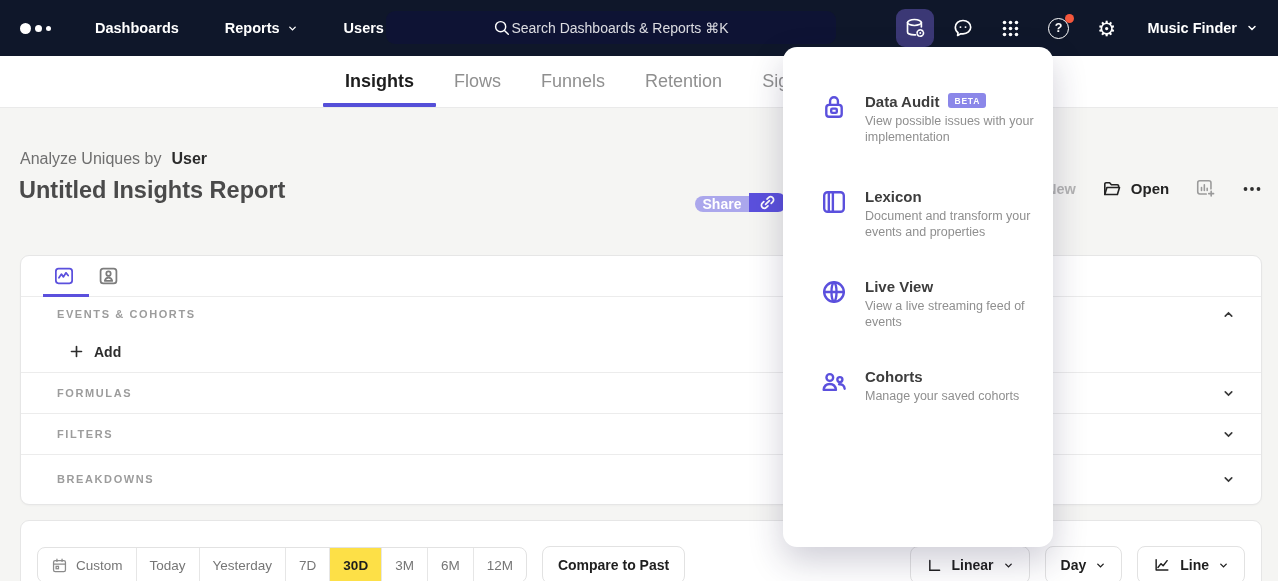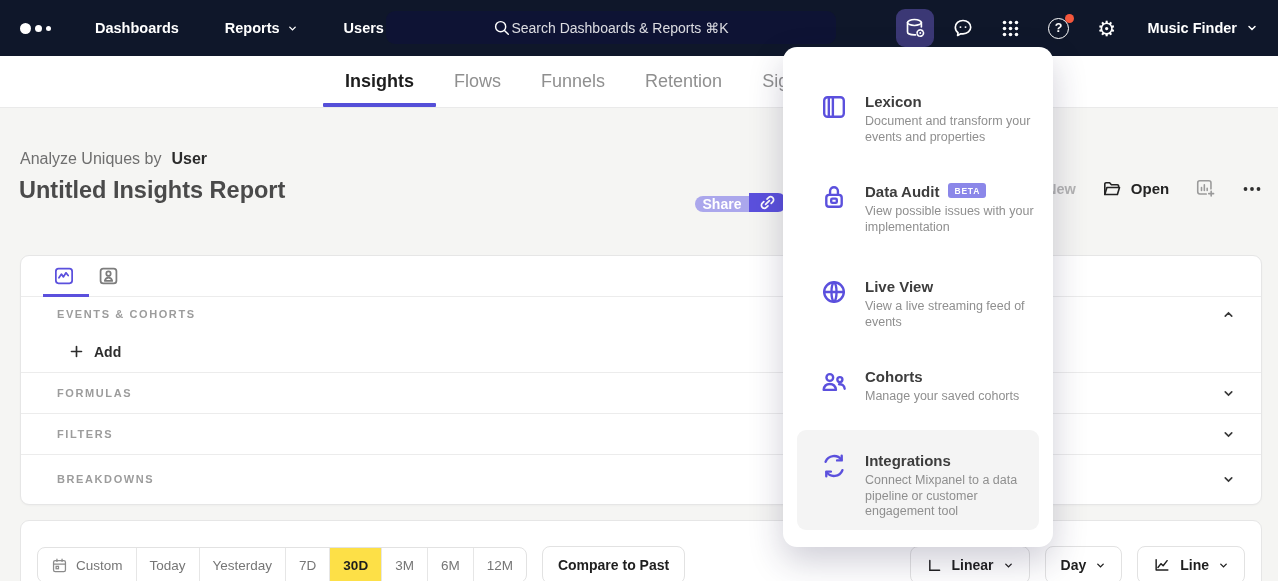--- a/index.html
+++ b/index.html
@@ -408,55 +408,55 @@
       <span>Line</span>
       <svg width="11" height="11" viewBox="0 0 16 16" fill="none" stroke="#1f1f1f" stroke-width="2" stroke-linecap="round">
           <path d="M4 6l4 4 4-4"></path>
         </svg>
     </button>
   </div>
 </div>
 
 <div class="overlay">
 
-  <div class="menu-item h90">
-    <span class="m-icon">
-      <svg width="28" height="28" viewBox="0 0 20 20" fill="none" stroke="currentColor" stroke-width="1.7" stroke-linecap="round">
-          <rect x="3" y="3" width="14" height="14" rx="2.4"></rect>
-          <path d="M6.3 3v14M9.2 3v14"></path>
-        </svg>
-    </span>
-    <div class="m-text">
-      <div class="m-title">
-          <span>Lexicon</span>
-        </div>
-      <div class="m-desc">Document and transform your events and properties</div>
-    </div>
-  </div>
-
   <div class="menu-item h95">
     <span class="m-icon">
       <svg width="28" height="28" viewBox="0 0 20 20" fill="none" stroke="currentColor" stroke-width="1.7" stroke-linecap="round" stroke-linejoin="round">
           <rect x="4.5" y="8.5" width="11" height="8.5" rx="2"></rect>
           <path d="M7.2 8.5V5.8a2.8 2.8 0 0 1 5.6 0v2.7"></path>
           <rect x="8" y="11.2" width="4" height="3" rx="0.8"></rect>
         </svg>
     </span>
     <div class="m-text">
       <div class="m-title">
         <span>Data Audit</span>
         <span class="beta">BETA</span>
       </div>
       <div class="m-desc">View possible issues with your implementation</div>
     </div>
   </div>
 
   <div class="menu-item h90">
     <span class="m-icon">
       <svg width="28" height="28" viewBox="0 0 20 20" fill="none" stroke="currentColor" stroke-width="1.7" stroke-linecap="round">
+          <rect x="3" y="3" width="14" height="14" rx="2.4"></rect>
+          <path d="M6.3 3v14M9.2 3v14"></path>
+        </svg>
+    </span>
+    <div class="m-text">
+      <div class="m-title">
+          <span>Lexicon</span>
+        </div>
+      <div class="m-desc">Document and transform your events and properties</div>
+    </div>
+  </div>
+
+  <div class="menu-item h90">
+    <span class="m-icon">
+      <svg width="28" height="28" viewBox="0 0 20 20" fill="none" stroke="currentColor" stroke-width="1.7" stroke-linecap="round">
           <circle cx="10" cy="10" r="7"></circle>
           <path d="M3 10h14M10 3c2.4 2 2.4 12 0 14M10 3c-2.4 2-2.4 12 0 14"></path>
         </svg>
     </span>
     <div class="m-text">
       <div class="m-title">
           <span>Live View</span>
         </div>
       <div class="m-desc">View a live streaming feed of events</div>
     </div>
@@ -472,30 +472,14 @@
         </svg>
     </span>
     <div class="m-text">
       <div class="m-title">
           <span>Cohorts</span>
         </div>
       <div class="m-desc">Manage your saved cohorts</div>
     </div>
   </div>
 
-  <div class="menu-item hovered">
-    <span class="m-icon">
-      <svg width="28" height="28" viewBox="0 0 20 20" fill="none" stroke="currentColor" stroke-width="1.7" stroke-linecap="round" stroke-linejoin="round">
-          <path d="M4 7a6.5 6.5 0 0 1 11.3-1.4"></path>
-          <path d="M15.5 2.7v3.3h-3.3"></path>
-          <path d="M16 13a6.5 6.5 0 0 1-11.3 1.4"></path>
-          <path d="M4.5 17.3V14h3.3"></path>
-        </svg>
-    </span>
-    <div class="m-text">
-      <div class="m-title">
-          <span>Integrations</span>
-        </div>
-      <div class="m-desc">Connect Mixpanel to a data pipeline or customer engagement tool</div>
-    </div>
-  </div>
 
 </div>
 
 </body></html>

